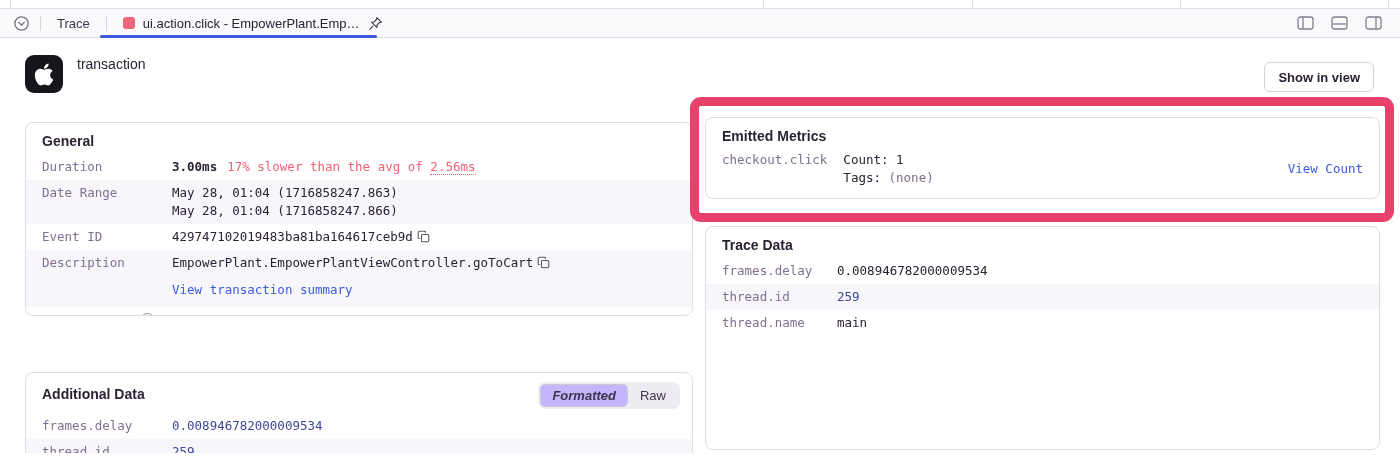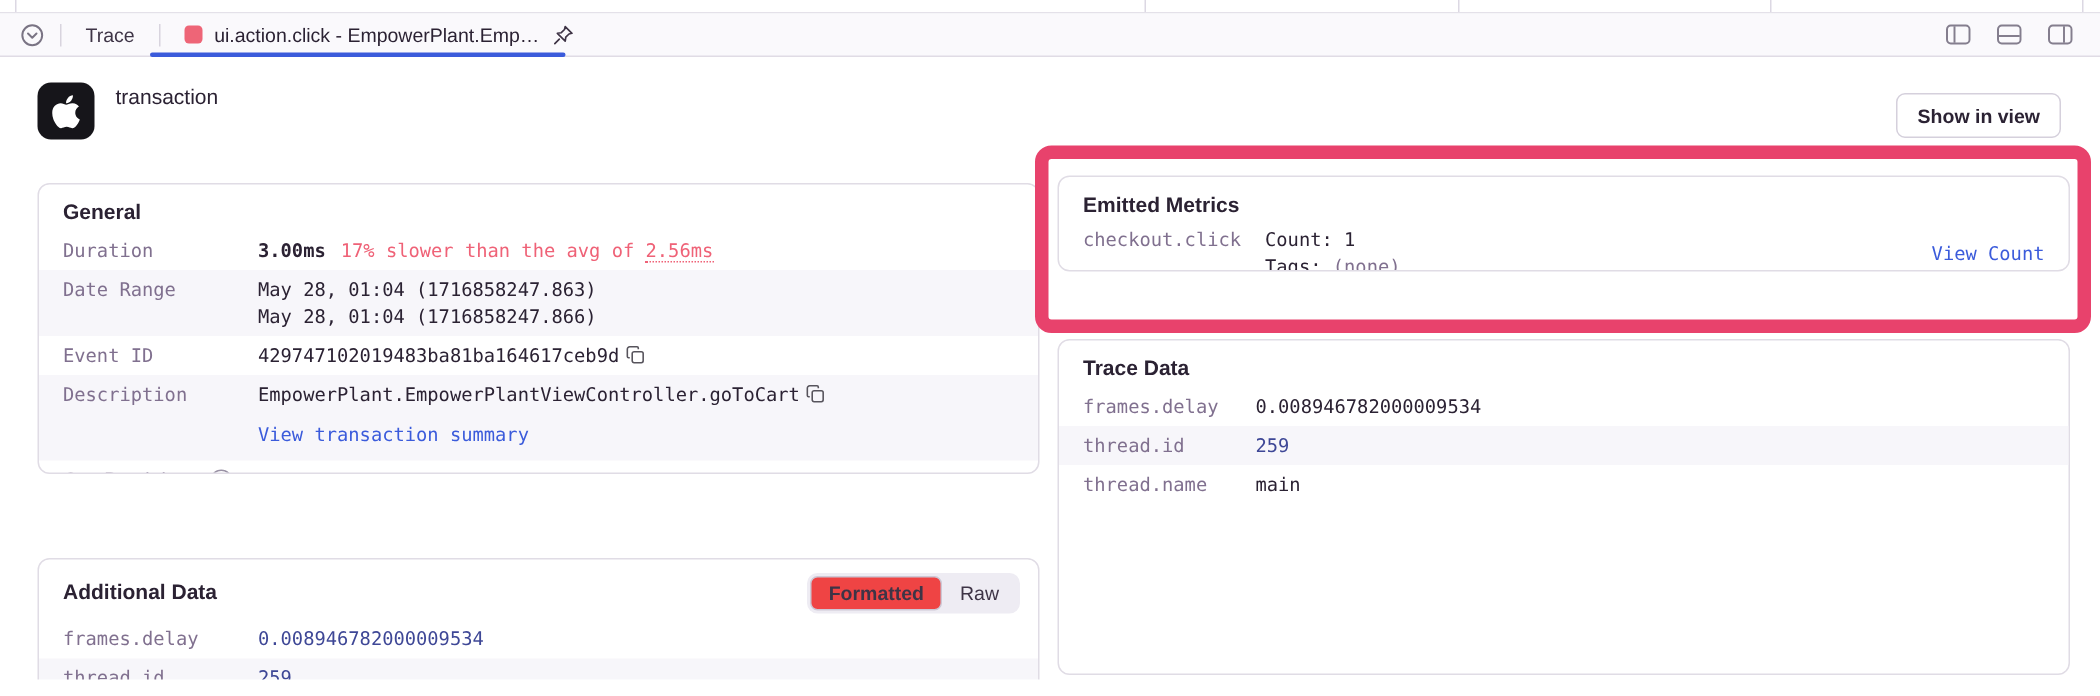--- a/index.html
+++ b/index.html
@@ -47,21 +47,21 @@
   .pink-note{color:#ef6277;margin-left:10px;}
   .dotted-u{border-bottom:1px dotted #ef6277;cursor:pointer;}
   .blue-link{color:#3b5bdb;cursor:pointer;font-family:"DejaVu Sans Mono",monospace;}
   .copy-ic{display:inline-block;vertical-align:-2px;margin-left:4px;cursor:pointer;}
   .help-badge{width:13px;height:13px;border:1px solid #9a92a5;border-radius:50%;font-size:9px;line-height:13px;
               text-align:center;color:#80708f;display:inline-block;cursor:pointer;flex:none;}
 
   
   .seg{position:absolute;top:9px;right:12px;display:flex;background:#eeecf3;border-radius:7px;padding:2px;font-size:13px;}
   .seg .opt{padding:4px 12px;border-radius:5px;color:#3e3446;cursor:pointer;}
-  .seg .opt.sel{background:#ef4444;border:1px solid #cdc8d5;font-weight:700;padding:3px 11px;}
+  .seg .opt.sel{background:#c4b5fd;border:1px solid #cdc8d5;font-weight:700;padding:3px 11px;font-style:italic;}
 
   
   .em-row{display:flex;gap:16px;padding:4px 16px;font-size:12.5px;line-height:18px;position:relative;}
   .em-values{display:flex;flex-direction:column;}
   .view-metric{position:absolute;right:16px;top:50%;transform:translateY(-50%);font-size:12.5px;}
   .muted{color:#80708f;}
 
   
   .annotation{position:absolute;left:690px;top:97px;width:704px;height:125px;border:9px solid #e8426c;
               border-radius:11px;box-sizing:border-box;z-index:10;pointer-events:none;}
@@ -193,21 +193,21 @@
   <div class="kv-row" style="margin-top:6px">
     <span class="key">frames.delay</span>
     <span class="val num">0.008946782000009534</span>
   </div>
   <div class="kv-row alt">
     <span class="key">thread.id</span>
     <span class="val num">259</span>
   </div>
 </div>
 
-<div class="card" style="left:705px;top:117px;width:675px;height:64px;">
+<div class="card" style="left:705px;top:117px;width:675px;height:82px;">
   <div class="card-header" style="padding-bottom:3px">Emitted Metrics</div>
   <div class="em-row">
     <span class="key">checkout.click</span>
     <span class="em-values val">
       <span><span>Count:</span> <span>1</span></span>
       <span><span>Tags:</span> <span class="muted">(none)</span></span>
     </span>
     <span class="view-metric blue-link">View Count</span>
   </div>
 </div>

